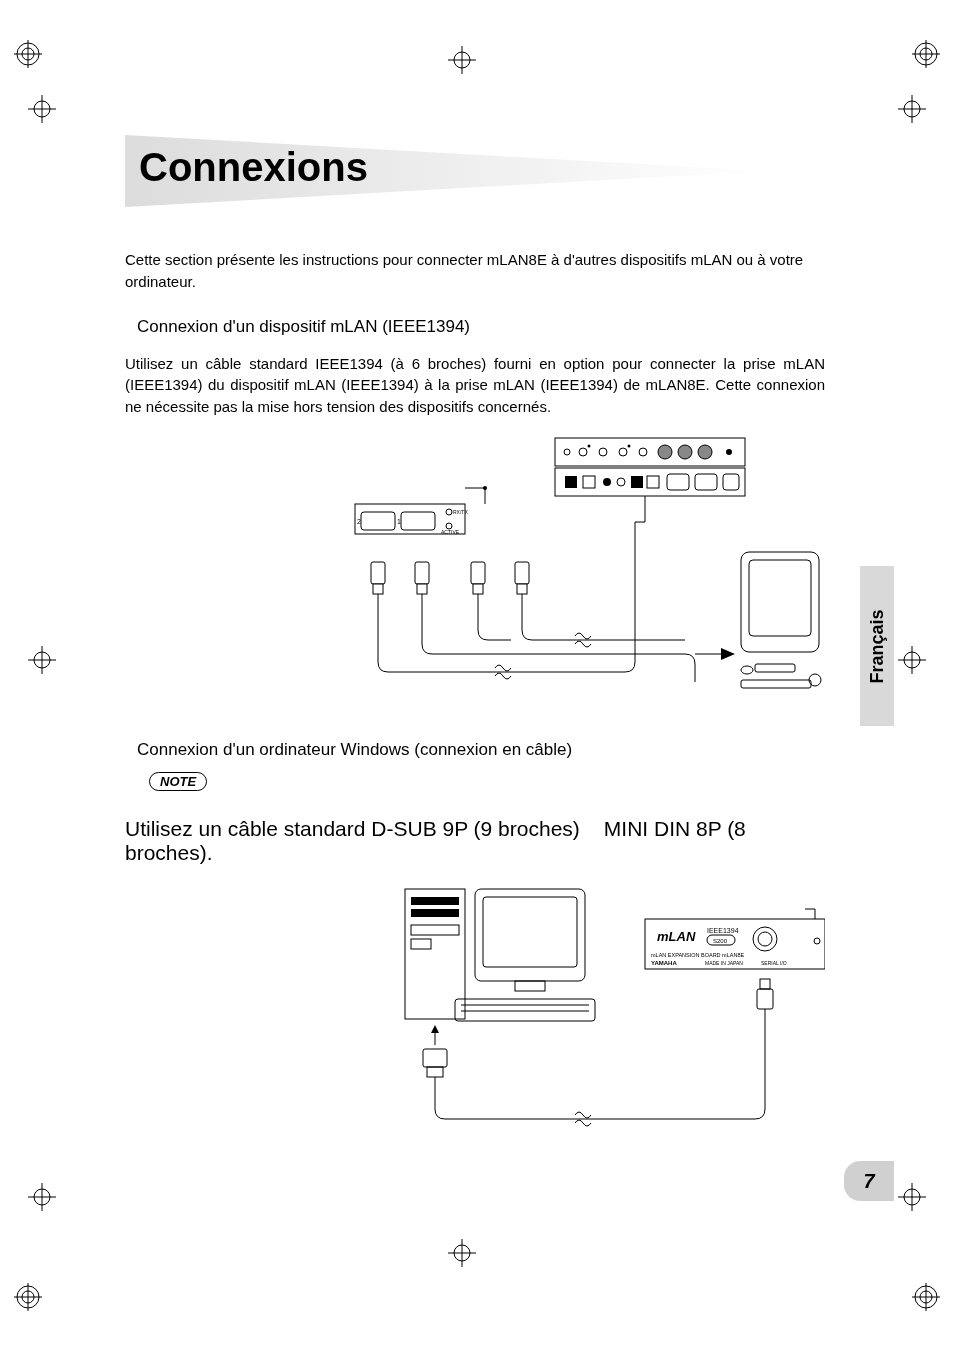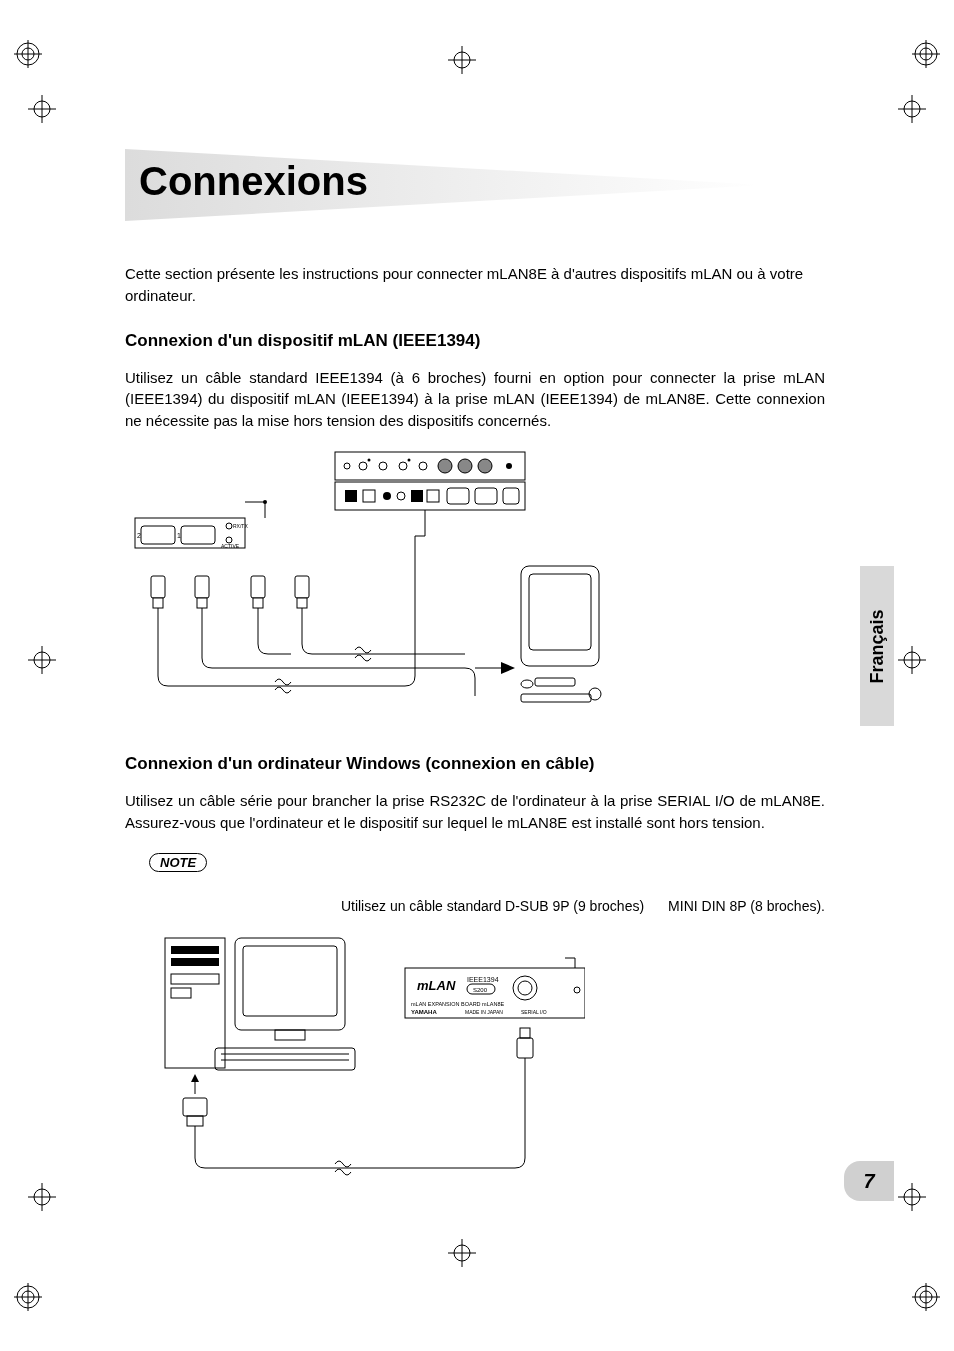--- a/index.html
+++ b/index.html
@@ -15,39 +15,39 @@
   .reg.tr2 { top: 95px;  right: 28px; }
   .reg.ml  { top: 646px; left: 28px; }
   .reg.mr  { top: 646px; right: 28px; }
   .reg.mc  { bottom: 84px; left: 448px; }
   .reg.bl1 { bottom: 40px; left: 14px; }
   .reg.bl2 { bottom: 140px; left: 28px; }
   .reg.br1 { bottom: 40px; right: 14px; }
   .reg.br2 { bottom: 140px; right: 28px; }
   .reg.tc  { top: 46px; left: 448px; }
 
-  .content { position: absolute; left: 125px; top: 149px; width: 700px; }
+  .content { position: absolute; left: 125px; top: 135px; width: 700px; }
 
   .title-wrap { position: relative; height: 86px; margin-bottom: 28px; }
   .title-bg { position: absolute; left: 0; top: 0; width: 640px; height: 72px;
               background: linear-gradient(90deg, #d8d8d8 0%, #ffffff 100%);
               clip-path: polygon(0 0, 100% 50%, 0 100%); opacity: .9; }
   .title { position: relative; font-size: 40px; font-weight: bold; padding: 10px 0 0 14px; }
 
   p.intro { font-size: 15px; line-height: 1.45; margin-bottom: 24px; }
 
-  h2.sec { font-size: 17px; font-weight: bold; margin: 6px 0 6px 0; }
+  h2.sec { font-size: 17px; font-weight: normal; margin: 6px 0 6px 12px; }
   p.body { font-size: 15px; line-height: 1.45; text-align: justify; margin-bottom: 14px; margin-top: 16px; }
 
-  .diagram { display: flex; justify-content: flex-start; margin: 10px 0 28px 0; }
+  .diagram { display: flex; justify-content: flex-end; margin: 10px 0 28px 0; }
   .diagram svg { display: block; }
 
   .note { display: inline-block; border: 1.5px solid #000; border-radius: 12px; padding: 1px 10px; font-size: 13px; font-weight: bold; margin: 6px 0 26px 24px; font-style: italic; }
 
-  p.cable { font-size: 14px; margin-bottom: 14px; text-align: right; }
+  p.cable { font-size: 21px; margin-bottom: 14px; }
   span.gap { display: inline-block; width: 24px; }
 
   
   .lang-tab { position: absolute; right: 60px; top: 566px; width: 34px; height: 160px;
               background: #d9d9d9; display: flex; align-items: center; justify-content: center; }
   .lang-tab span { transform: rotate(-90deg); font-weight: bold; font-size: 18px; white-space: nowrap; }
 
   
   .pg-tab { position: absolute; right: 60px; bottom: 150px; width: 50px; height: 40px;
             background: #d0d0d0; border-radius: 16px 0 0 16px; display: flex; align-items: center; justify-content: center;
@@ -230,21 +230,20 @@
         <rect x="396" y="120" width="78" height="100" rx="8" fill="none" stroke="#000"></rect>
         <rect x="404" y="128" width="62" height="76" rx="4" fill="none" stroke="#000"></rect>
         <ellipse cx="402" cy="238" rx="6" ry="4" fill="none" stroke="#000"></ellipse>
         <rect x="410" y="232" width="40" height="8" rx="2" fill="none" stroke="#000"></rect>
         <circle cx="470" cy="248" r="6" fill="none" stroke="#000"></circle>
         <rect x="396" y="248" width="70" height="8" rx="2" fill="none" stroke="#000"></rect>
       </svg>
     </div>
 
     <h2 class="sec">Connexion d'un ordinateur Windows (connexion en câble)</h2>
-    <p class="body">Utilisez un câble série pour brancher la prise RS232C de l'ordinateur à la prise SERIAL I/O de mLAN8E. Assurez-vous que l'ordinateur et le dispositif sur lequel le mLAN8E est installé sont hors tension.</p>
 
     <div class="note">NOTE</div>
 
     <p class="cable">
       <span>Utilisez un câble standard D-SUB 9P (9 broches)</span><span class="gap"></span><span>MINI DIN 8P (8 broches).</span>
     </p>
 
     
     <div class="diagram">
       <svg width="460" height="250" viewBox="0 0 460 250">

